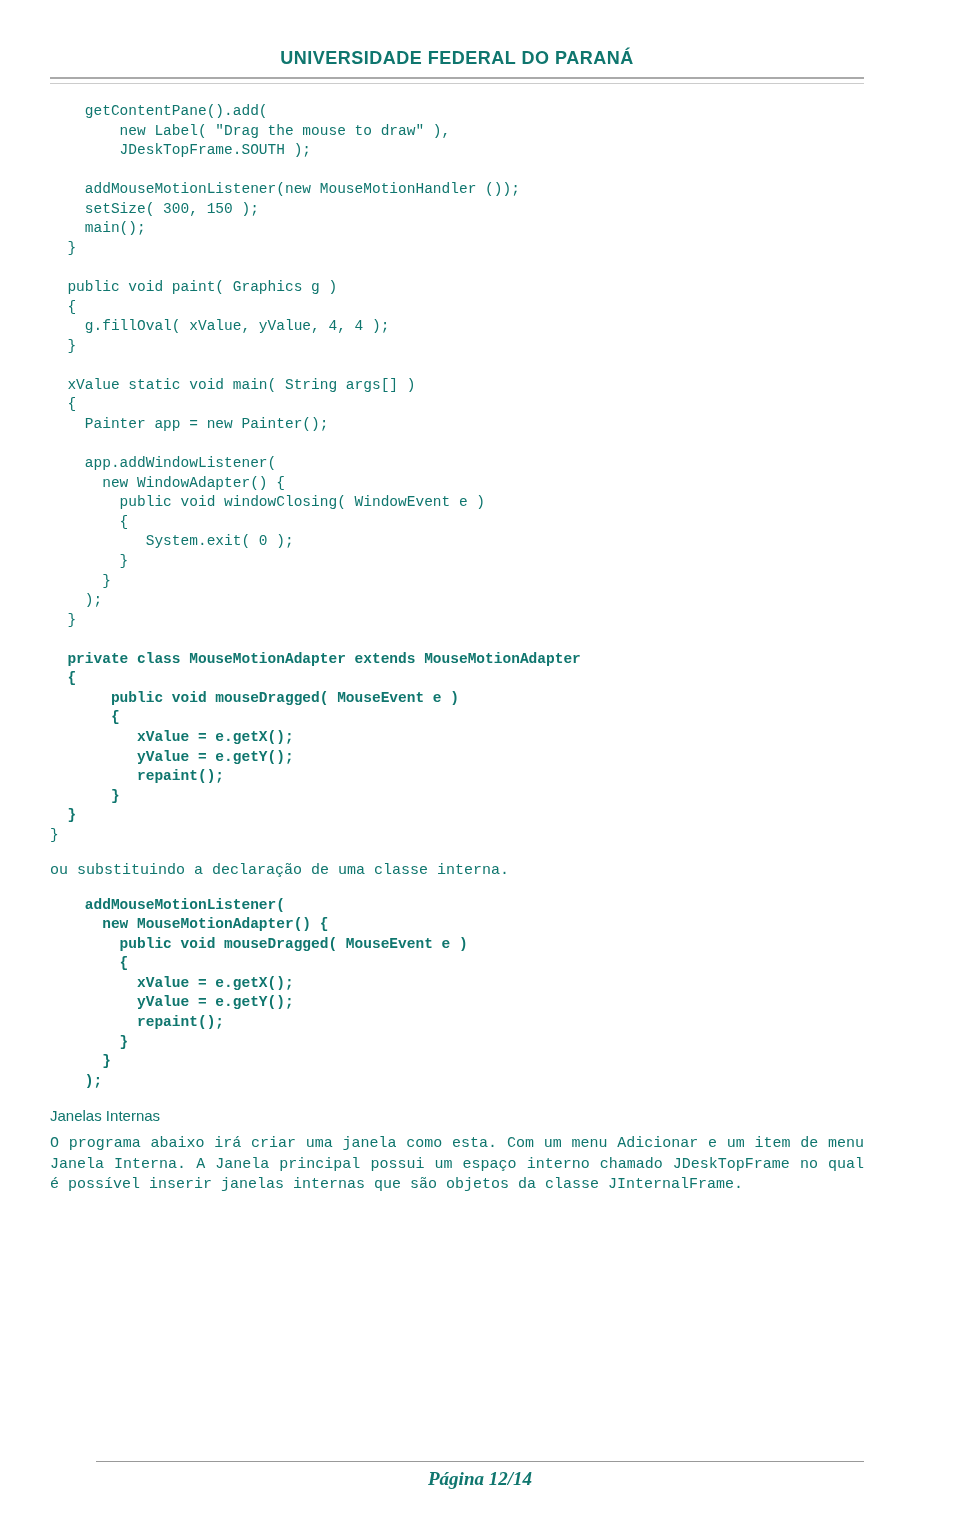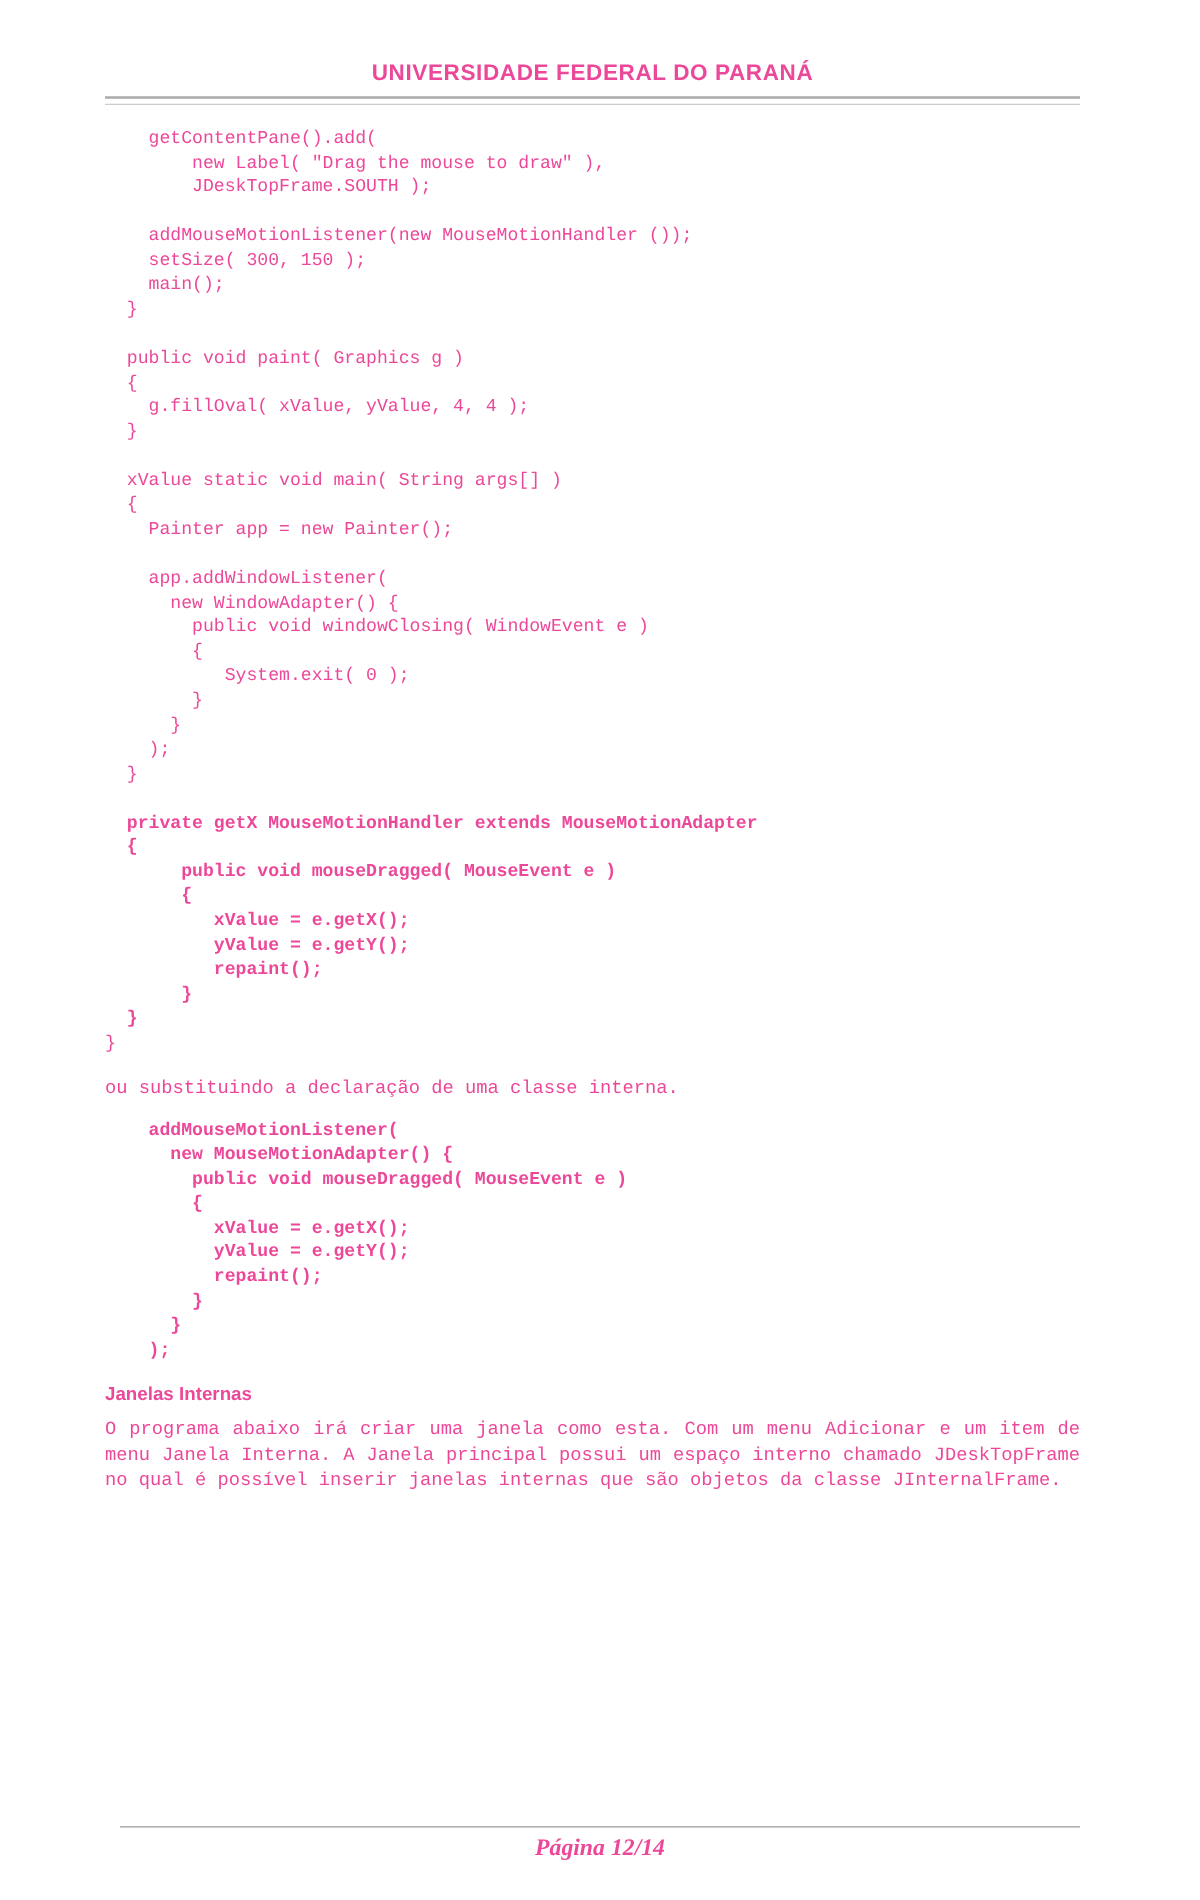--- a/index.html
+++ b/index.html
@@ -4,24 +4,24 @@
 <style>
 html, body {
   margin: 0;
   padding: 0;
   background: #ffffff;
 }
 .page {
   width: 960px;
   min-height: 1520px;
   margin: 0 auto;
-  padding: 48px 96px 40px 84px;
+  padding: 48px 96px 40px 50px;
   box-sizing: border-box;
   font-family: Arial, Helvetica, sans-serif;
-  color: #ec4899;
+  color: #0f766e;
   position: relative;
 }
 .header-title {
   text-align: center;
   font-weight: 700;
   font-size: 18px;
   margin-bottom: 8px;
   letter-spacing: 0.5px;
 }
 .header-rule {
@@ -45,21 +45,21 @@
   font-weight: 700;
 }
 .para {
   font-family: Liberation Mono, monospace;
   font-size: 15px;
   line-height: 1.35;
   margin: 10px 0 14px 0;
 }
 .heading {
   font-family: Arial, Helvetica, sans-serif;
-  font-weight: 700;
+  font-weight: 400;
   font-size: 15px;
   margin: 14px 0 10px 0;
 }
 .footer {
   position: absolute;
   left: 0;
   right: 0;
   bottom: 30px;
   text-align: center;
   font-family: "Times New Roman", Times, serif;
@@ -103,21 +103,21 @@
 <span>    app.addWindowListener(</span>
 <span>      new WindowAdapter() {</span>
 <span>        public void windowClosing( WindowEvent e )</span>
 <span>        {</span>
 <span>           System.exit( 0 );</span>
 <span>        }</span>
 <span>      }</span>
 <span>    );</span>
 <span>  }</span>
 <span></span>
-<span class="bold">  private getX MouseMotionHandler extends MouseMotionAdapter</span>
+<span class="bold">  private class MouseMotionAdapter extends MouseMotionAdapter</span>
 <span class="bold">  {</span>
 <span class="bold">       public void mouseDragged( MouseEvent e )</span>
 <span class="bold">       {</span>
 <span class="bold">          xValue = e.getX();</span>
 <span class="bold">          yValue = e.getY();</span>
 <span class="bold">          repaint();</span>
 <span class="bold">       }</span>
 <span class="bold">  }</span>
 <span>}</span></pre>
 

